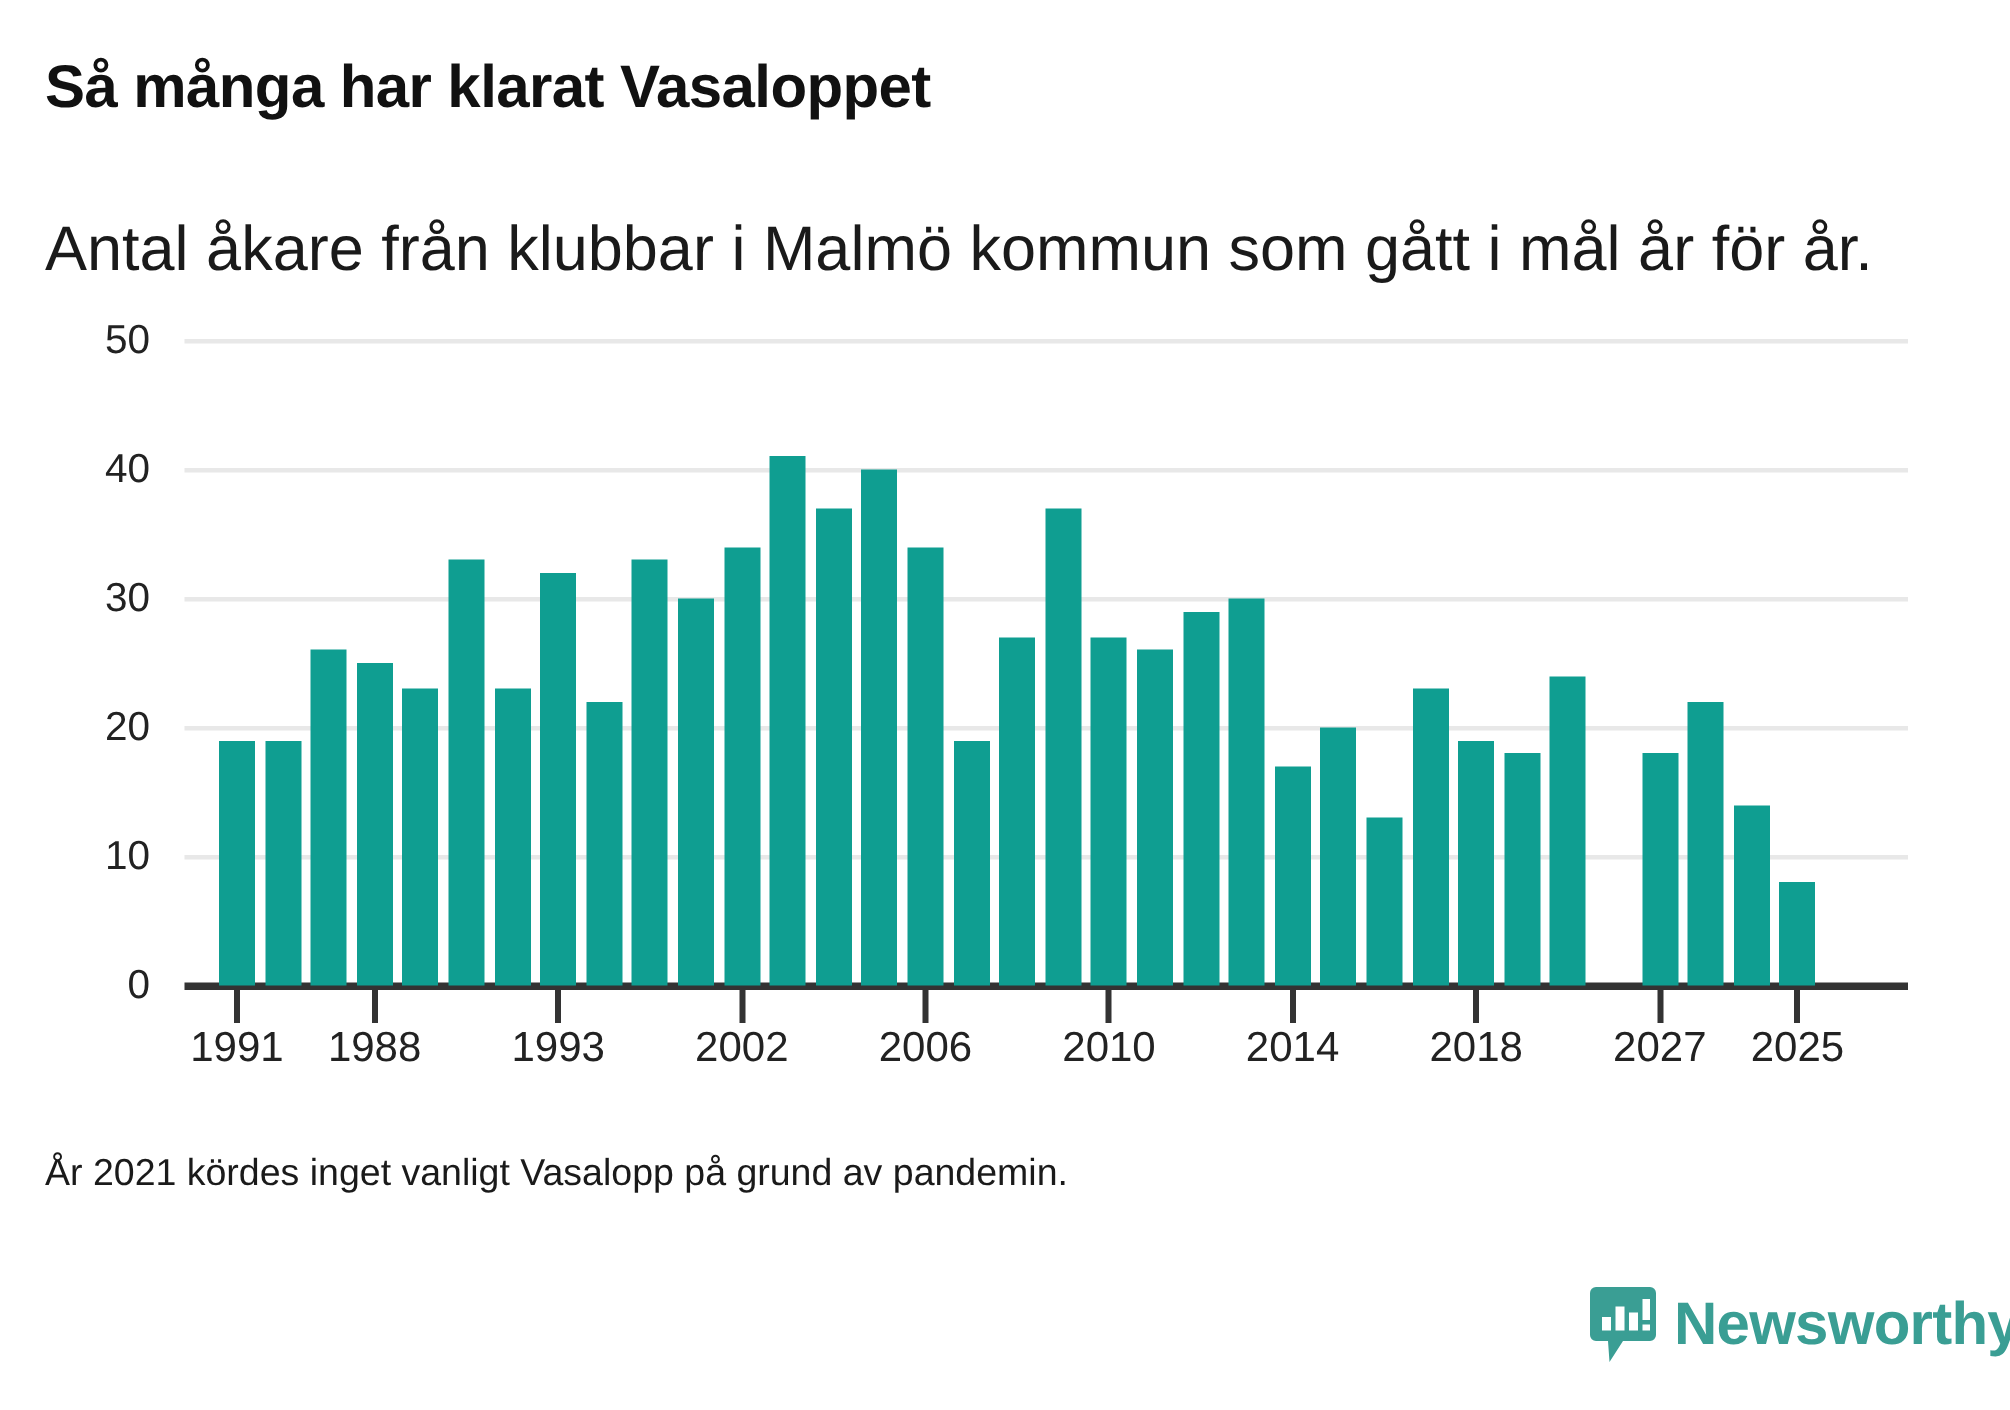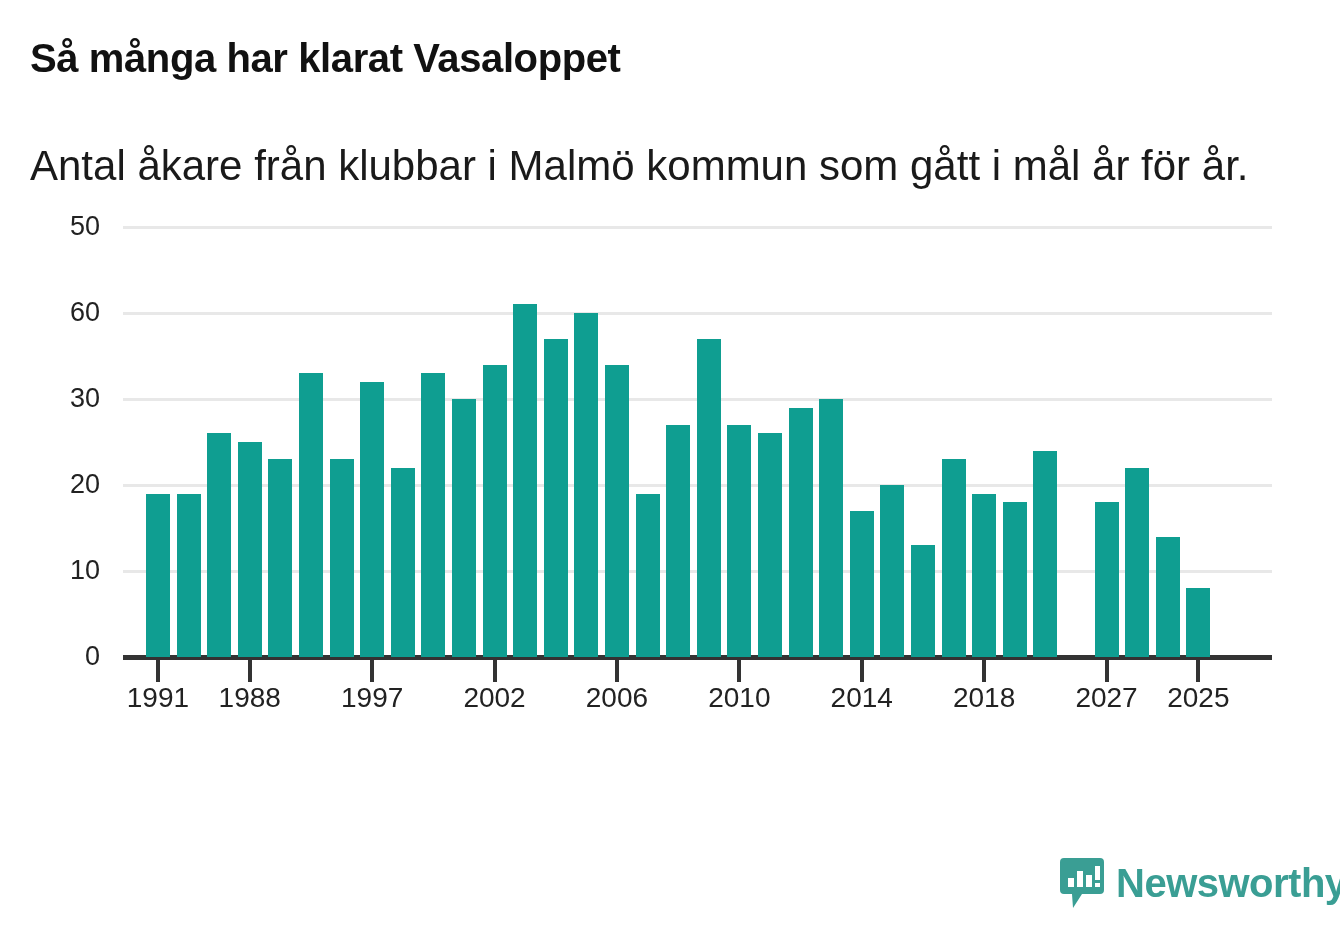--- a/index.html
+++ b/index.html
@@ -175,21 +175,21 @@
         <div class="gridline" style="left: 123px; width: 1149px; top: 484px; position: absolute;"></div>
         <div class="gridline" style="left: 123px; width: 1149px; top: 398px; position: absolute;"></div>
         <div class="gridline" style="left: 123px; width: 1149px; top: 312px; position: absolute;"></div>
         <div class="gridline" style="left: 123px; width: 1149px; top: 226px; position: absolute;"></div>
       </div>
     <div id="ylabels">
         <div class="ytick" style="top: 643px;">0</div>
         <div class="ytick" style="top: 557px;">10</div>
         <div class="ytick" style="top: 471px;">20</div>
         <div class="ytick" style="top: 385px;">30</div>
-        <div class="ytick" style="top: 299px;">60</div>
+        <div class="ytick" style="top: 299px;">40</div>
         <div class="ytick" style="top: 213px;">50</div>
       </div>
     <div class="baseline"></div>
     <div class="bars" id="bars">
         <div class="bar" style="left: 22.9494px; width: 24.0204px; height: 163.4px; background: rgb(15, 158, 145);"></div>
         <div class="bar" style="left: 53.5486px; width: 24.0204px; height: 163.4px; background: rgb(15, 158, 145);"></div>
         <div class="bar" style="left: 84.1478px; width: 24.0204px; height: 223.6px; background: rgb(15, 158, 145);"></div>
         <div class="bar" style="left: 114.747px; width: 24.0204px; height: 215px; background: rgb(15, 158, 145);"></div>
         <div class="bar" style="left: 145.346px; width: 24.0204px; height: 197.8px; background: rgb(15, 158, 145);"></div>
         <div class="bar" style="left: 175.945px; width: 24.0204px; height: 283.8px; background: rgb(15, 158, 145);"></div>
@@ -221,38 +221,39 @@
         <div class="bar" style="left: 1002.12px; width: 24.0204px; height: 189.2px; background: rgb(15, 158, 145);"></div>
         <div class="bar" style="left: 1032.72px; width: 24.0204px; height: 120.4px; background: rgb(15, 158, 145);"></div>
         <div class="bar" style="left: 1063.32px; width: 24.0204px; height: 68.8px; background: rgb(15, 158, 145);"></div>
       </div>
     <div class="xticks" id="xticks">
         <div class="xtick-mark" style="left: 32.9596px;"></div>
         <div class="xtick-label" style="left: 34.9596px;">1991</div>
         <div class="xtick-mark" style="left: 124.757px;"></div>
         <div class="xtick-label" style="left: 126.757px;">1988</div>
         <div class="xtick-mark" style="left: 247.154px;"></div>
-        <div class="xtick-label" style="left: 249.154px;">1997</div>
+        <div class="xtick-label" style="left: 249.154px;">1993</div>
         <div class="xtick-mark" style="left: 369.551px;"></div>
         <div class="xtick-label" style="left: 371.551px;">2002</div>
         <div class="xtick-mark" style="left: 491.948px;"></div>
         <div class="xtick-label" style="left: 493.948px;">2006</div>
         <div class="xtick-mark" style="left: 614.344px;"></div>
         <div class="xtick-label" style="left: 616.344px;">2010</div>
         <div class="xtick-mark" style="left: 736.741px;"></div>
         <div class="xtick-label" style="left: 738.741px;">2014</div>
         <div class="xtick-mark" style="left: 859.138px;"></div>
         <div class="xtick-label" style="left: 861.138px;">2018</div>
         <div class="xtick-mark" style="left: 981.535px;"></div>
         <div class="xtick-label" style="left: 983.535px;">2027</div>
         <div class="xtick-mark" style="left: 1073.33px;"></div>
         <div class="xtick-label" style="left: 1075.33px;">2025</div>
       </div>
   </div>
 
+  <div class="footnote">År 2021 kördes inget vanligt Vasalopp på grund av pandemin.</div>
 
   <div class="logo">
     <span class="logo-mark">
       <svg width="44" height="50" viewBox="0 0 44 50" xmlns="http://www.w3.org/2000/svg">
         <path d="M4 0 H40 A4 4 0 0 1 44 4 V32 A4 4 0 0 1 40 36 H22 L13 50 L12 36 H4 A4 4 0 0 1 0 32 V4 A4 4 0 0 1 4 0 Z" fill="#3a9e94"></path>
         <rect x="8" y="20" width="6" height="9" fill="#ffffff"></rect>
         <rect x="17" y="13" width="6" height="16" fill="#ffffff"></rect>
         <rect x="26" y="17" width="6" height="12" fill="#ffffff"></rect>
         <rect x="35" y="8" width="5" height="14" fill="#ffffff"></rect>
         <rect x="35" y="25" width="5" height="4" fill="#ffffff"></rect>

